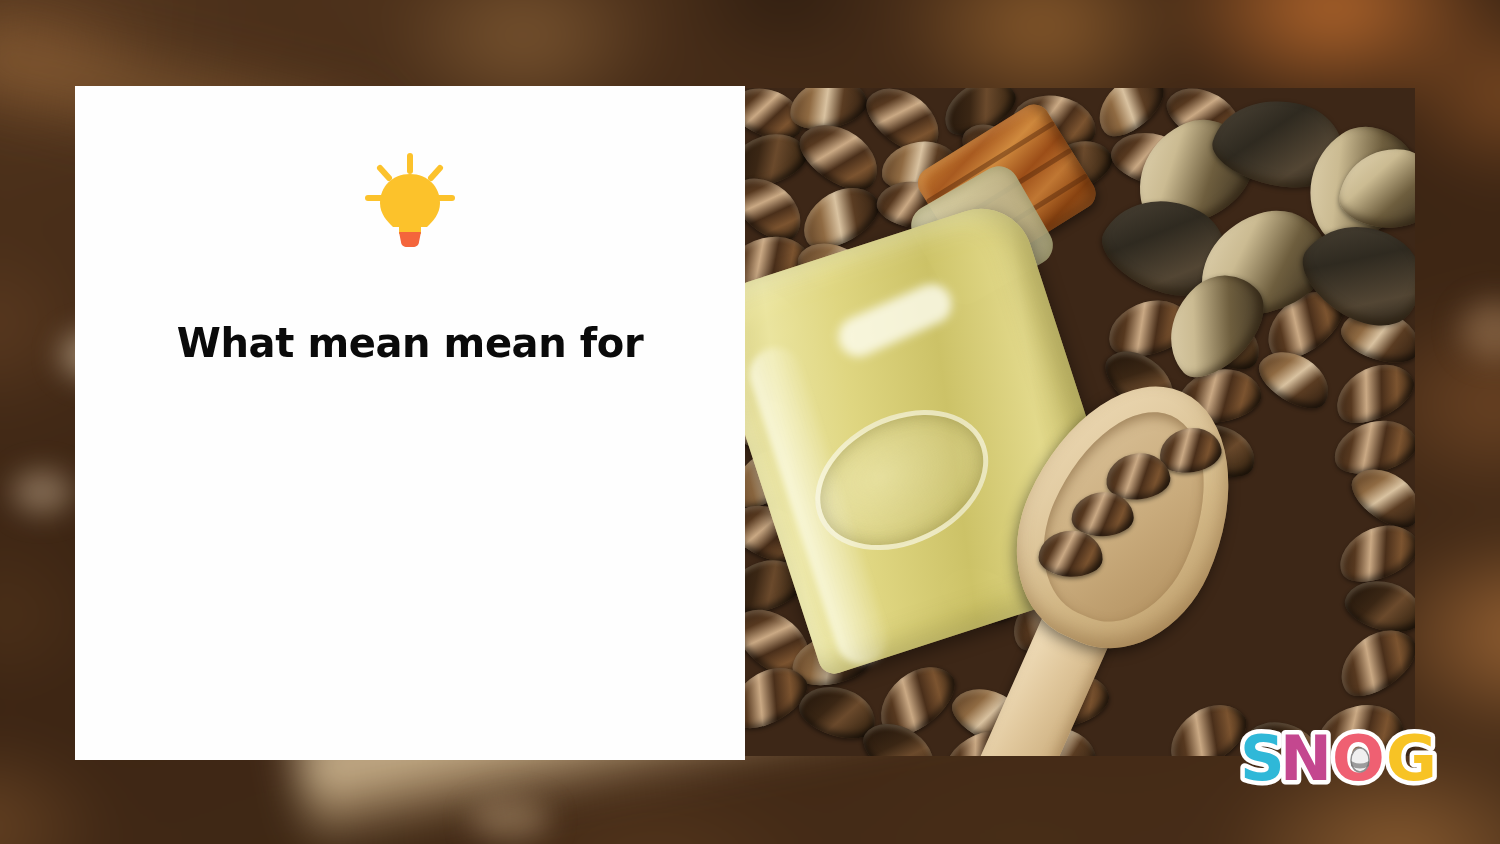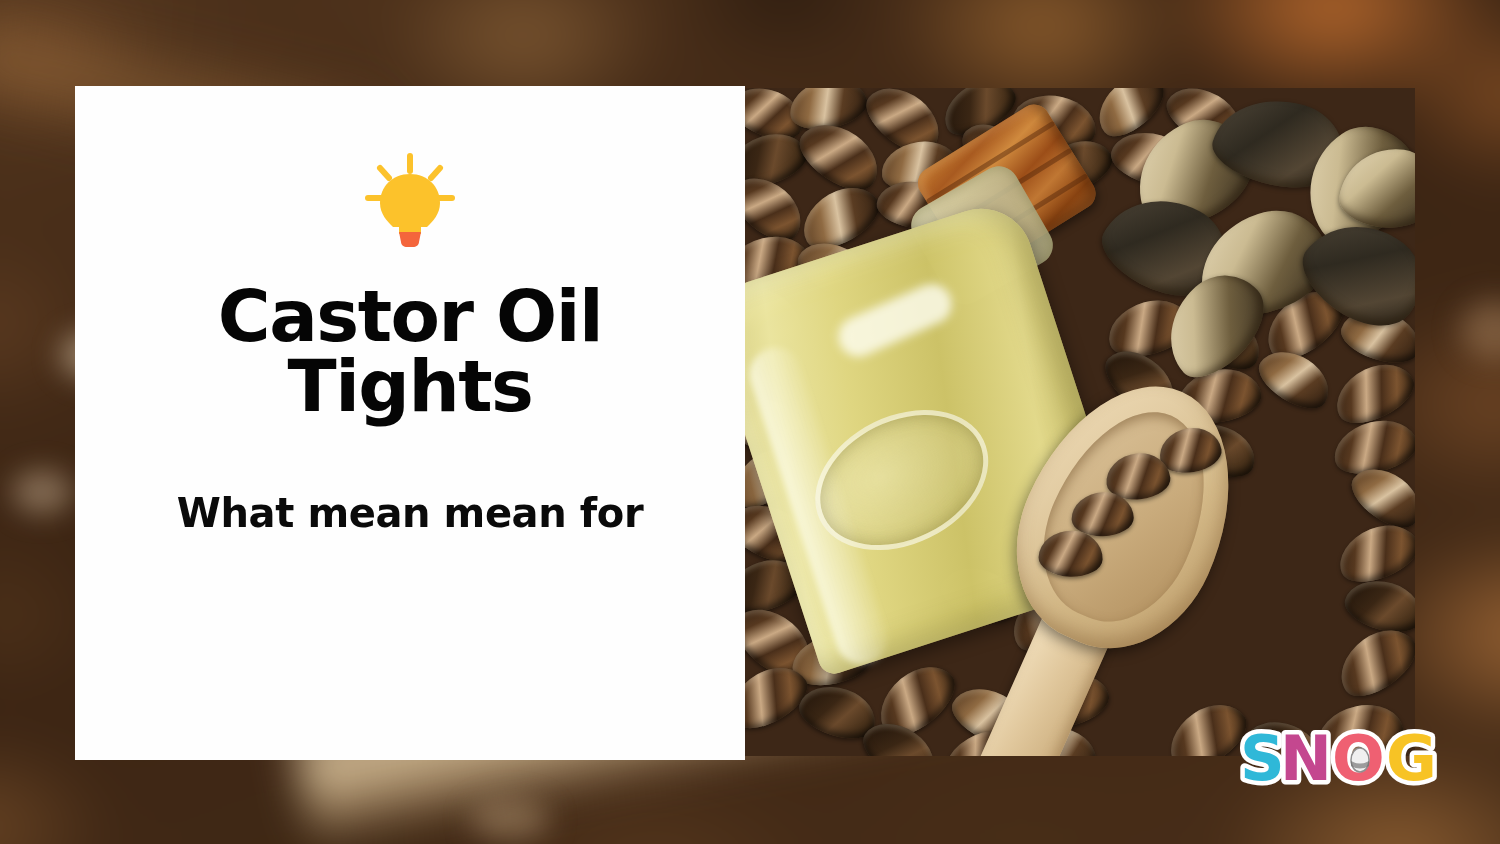--- a/index.html
+++ b/index.html
@@ -204,24 +204,20 @@
           <line x1="94" y1="50" x2="80" y2="50"></line>
         </g>
 
         <path d="M52 26 C34 26 22 39 22 55 C22 66 29 73 35 79 L69 79 C75 73 82 66 82 55 C82 39 70 26 52 26 Z" fill="#fcc22b"></path>
         <rect x="41" y="77" width="22" height="9" fill="#fcc22b"></rect>
 
         <path d="M41 84 L63 84 L61 94 C61 97 58 99 55 99 L49 99 C46 99 43 97 43 94 Z" fill="#f4653c"></path>
       </svg>
     </div>
 
-    <h1 class="title" data-interactable="false">
-      <span data-interactable="false">Castor Oil</span><br>
-      <span data-interactable="false">Tights</span>
-    </h1>
 
     <p class="subtitle" data-interactable="false">
       <span data-interactable="false">What mean mean for</span><br>
     </p>
   </div>
 
   <div class="photo" data-interactable="false">
     <div class="seedbed" data-interactable="false">
 
       <div class="seed" data-interactable="false" style="left:-14px;top:2px;width:74px;height:46px;transform:rotate(22deg);"></div>

